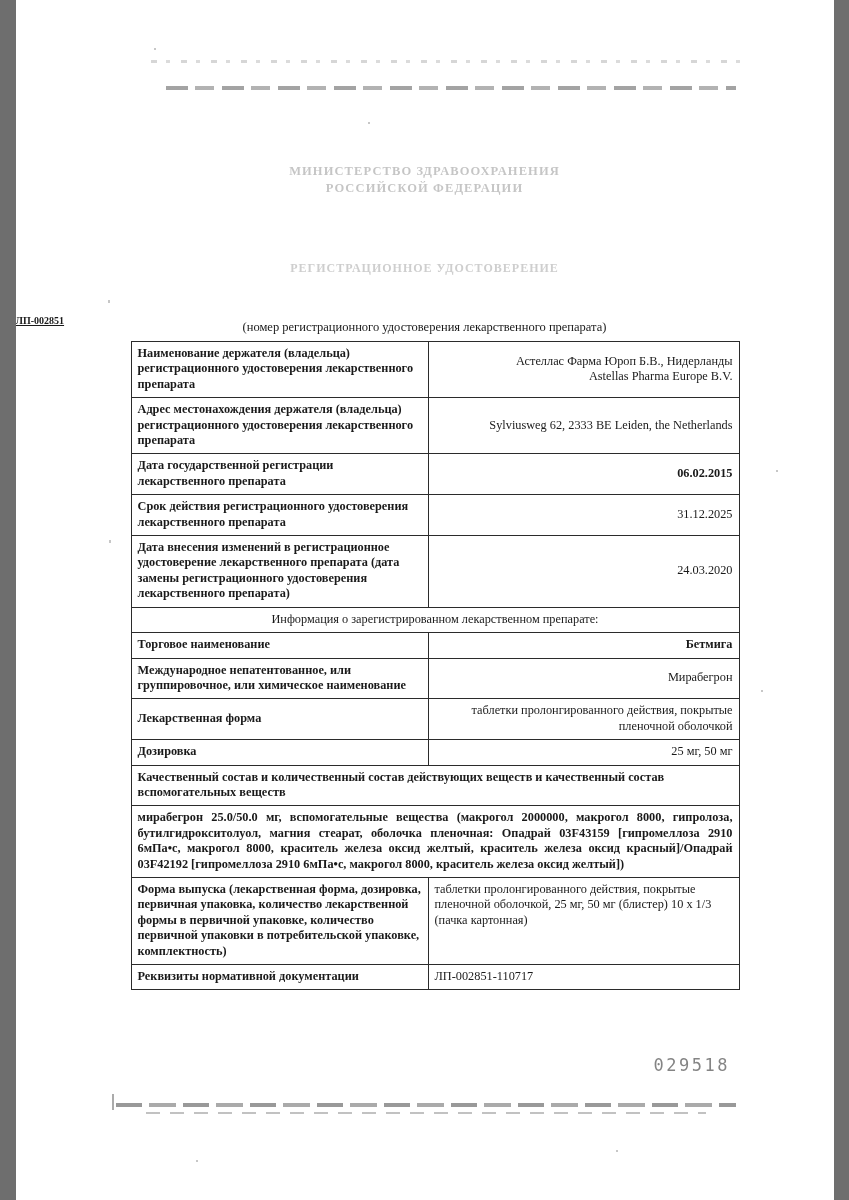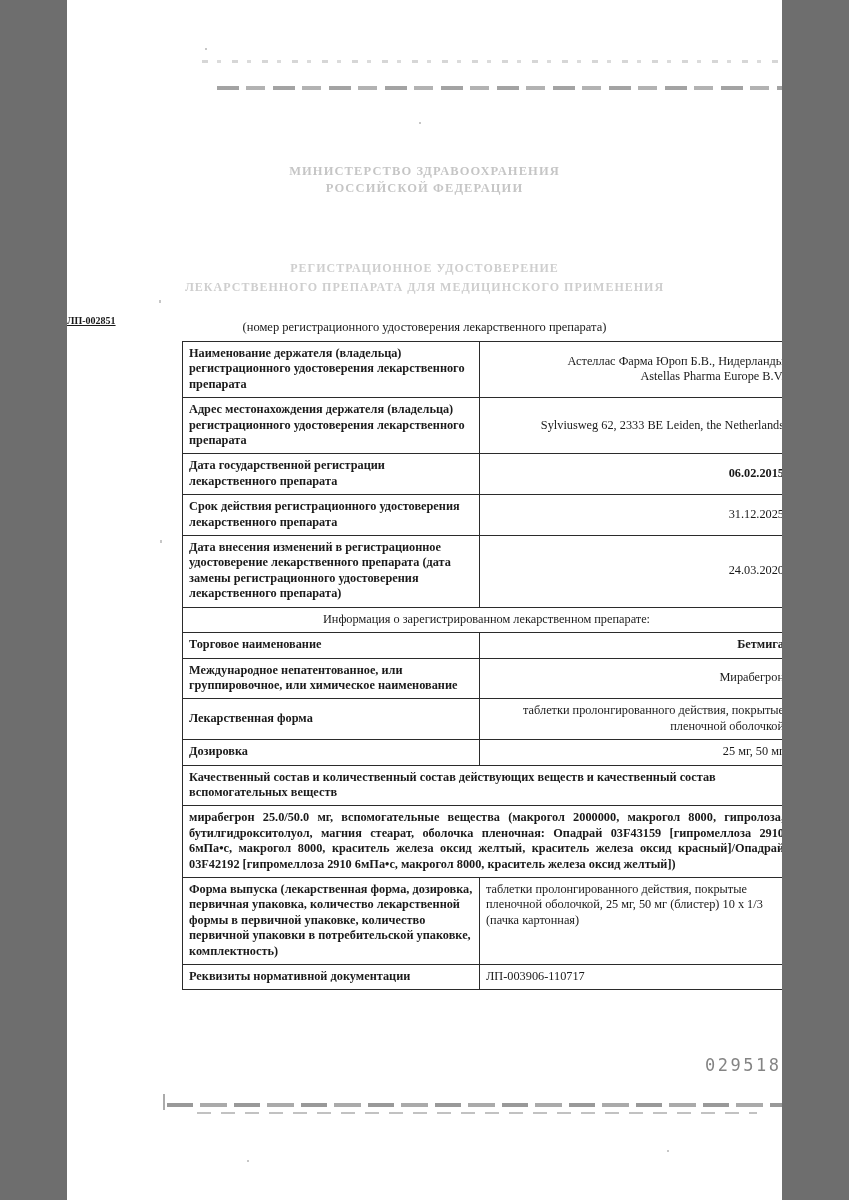--- a/index.html
+++ b/index.html
@@ -1,21 +1,21 @@
 <!DOCTYPE html>
 <html lang="ru"><head>
 <meta charset="utf-8">
 <title>Registration Certificate Scan</title>
 <style>
   html,body{margin:0;padding:0;background:#6e6e6e;}
   body{font-family:"Liberation Serif", serif;}
 
   .page{
     position:relative;
-    width:715px;
+    width:818px;
     height:1200px;
     margin:0 auto;
     background:#ffffff;
     overflow:hidden;
     color:#1a1a1a;
   }
 
   
   .speckle{
     position:absolute;
@@ -165,21 +165,20 @@
   <div class="speckle" style="left:180px;top:1160px;width:2px;height:2px;"></div>
   <div class="speckle" style="left:600px;top:1150px;width:2px;height:2px;"></div>
 
   <div class="ministry ministry-1">
     <div>МИНИСТЕРСТВО ЗДРАВООХРАНЕНИЯ</div>
     <div>РОССИЙСКОЙ ФЕДЕРАЦИИ</div>
   </div>
 
   <div class="subhead subhead-1">
     <div>РЕГИСТРАЦИОННОЕ УДОСТОВЕРЕНИЕ</div>
-    <div>ЛЕКАРСТВЕННОГО ПРЕПАРАТА ДЛЯ МЕДИЦИНСКОГО ПРИМЕНЕНИЯ</div>
   </div>
 
   <div class="regno">
     <span>ЛП-002851</span>
   </div>
   <div class="regno-caption">(номер регистрационного удостоверения лекарственного препарата)</div>
 
   <table class="doc-table">
     <colgroup>
         <col style="width:297px">
@@ -259,21 +258,21 @@
         <td class="lbl">Форма выпуска (лекарственная форма, дозировка, первичная упаковка, количество лекарственной формы в первичной упаковке, количество первичной упаковки в потребительской упаковке, комплектность)</td>
         <td class="val val-left" style="vertical-align:top;">
           <div>таблетки пролонгированного действия, покрытые</div>
           <div>пленочной оболочкой, 25 мг, 50 мг (блистер) 10 х 1/3</div>
           <div>(пачка картонная)</div>
         </td>
       </tr>
       <tr>
         <td class="lbl">Реквизиты нормативной документации</td>
         <td class="val val-left">
-          <div>ЛП-003906-110717</div>
+          <div>ЛП-002851-110717</div>
         </td>
       </tr>
     </tbody>
   </table>
 
   <div class="stamp">029518</div>
 
   <div class="edge-left"></div>
   <div class="smudge smudge-bottom"></div>
   <div class="smudge smudge-bottom2"></div>

